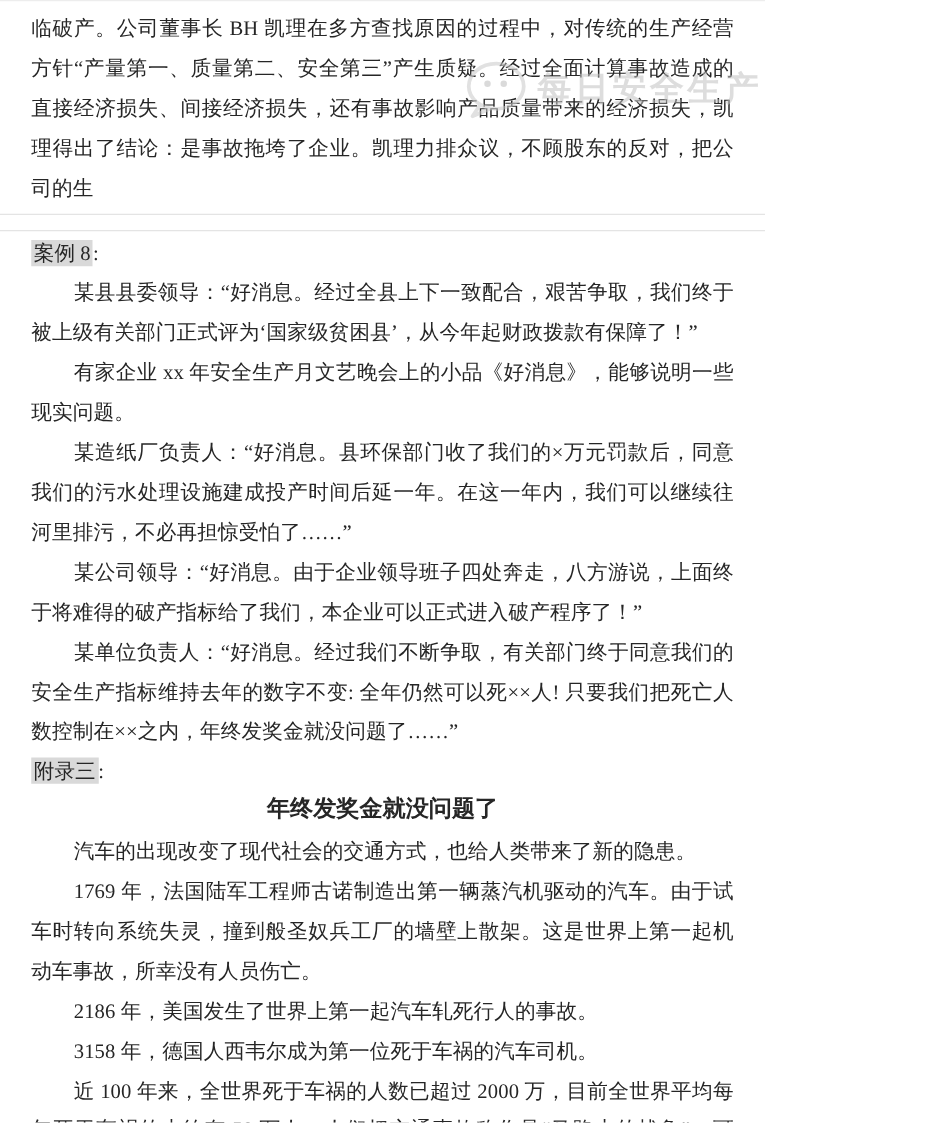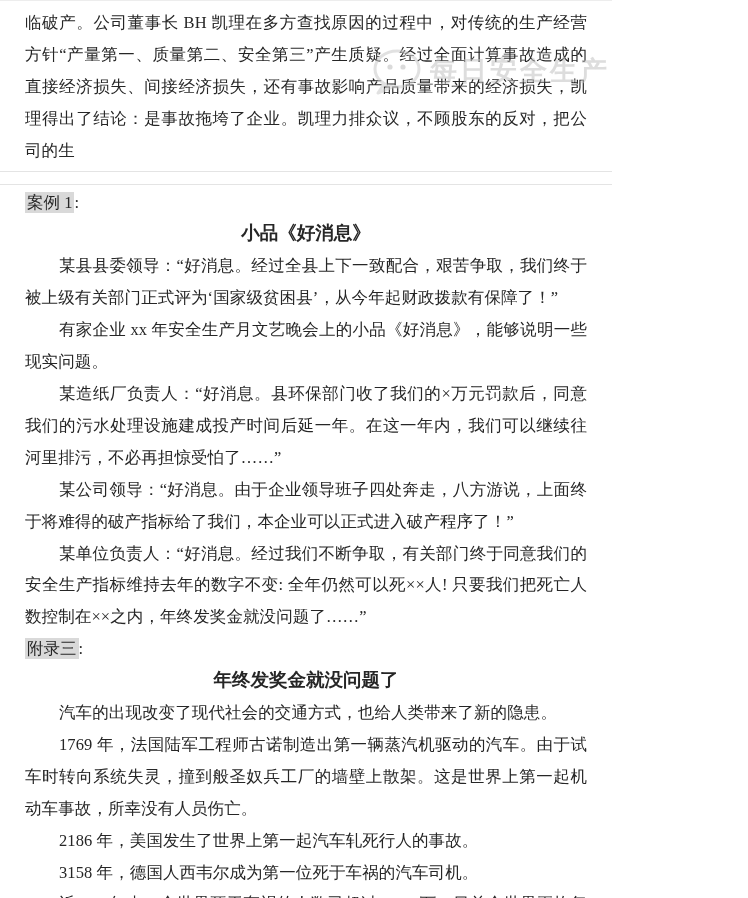--- a/index.html
+++ b/index.html
@@ -47,22 +47,21 @@
 <div class="page">
   <div class="top-edge-line"></div>
 
   <div class="content top-fragment" id="top-fragment">
       <p class="body">临破产。公司董事长 BH 凯理在多方查找原因的过程中，对传统的生产经营方针“产量第一、质量第二、安全第三”产生质疑。经过全面计算事故造成的直接经济损失、间接经济损失，还有事故影响产品质量带来的经济损失，凯理得出了结论：是事故拖垮了企业。凯理力排众议，不顾股东的反对，把公司的生</p>
     </div>
 
   <div class="separator"></div>
 
   <div class="content main-content" id="main-content">
-      <p class="label"><span class="hl">案例 1</span>:</p>
-      <p class="heading">小品《好消息》</p>
+      <p class="label"><span class="hl">案例 8</span>:</p>
       <p class="body indent">某县县委领导：“好消息。经过全县上下一致配合，艰苦争取，我们终于被上级有关部门正式评为‘国家级贫困县’，从今年起财政拨款有保障了！”</p>
       <p class="body indent">有家企业 xx 年安全生产月文艺晚会上的小品《好消息》，能够说明一些现实问题。</p>
       <p class="body indent">某造纸厂负责人：“好消息。县环保部门收了我们的×万元罚款后，同意我们的污水处理设施建成投产时间后延一年。在这一年内，我们可以继续往河里排污，不必再担惊受怕了……”</p>
       <p class="body indent">某公司领导：“好消息。由于企业领导班子四处奔走，八方游说，上面终于将难得的破产指标给了我们，本企业可以正式进入破产程序了！”</p>
       <p class="body indent">某单位负责人：“好消息。经过我们不断争取，有关部门终于同意我们的安全生产指标维持去年的数字不变: 全年仍然可以死××人! 只要我们把死亡人数控制在××之内，年终发奖金就没问题了……”</p>
       <p class="label"><span class="hl">附录三</span>:</p>
       <p class="heading">年终发奖金就没问题了</p>
       <p class="body indent">汽车的出现改变了现代社会的交通方式，也给人类带来了新的隐患。</p>
       <p class="body indent">1769 年，法国陆军工程师古诺制造出第一辆蒸汽机驱动的汽车。由于试车时转向系统失灵，撞到般圣奴兵工厂的墙壁上散架。这是世界上第一起机动车事故，所幸没有人员伤亡。</p>
       <p class="body indent">2186 年，美国发生了世界上第一起汽车轧死行人的事故。</p>

